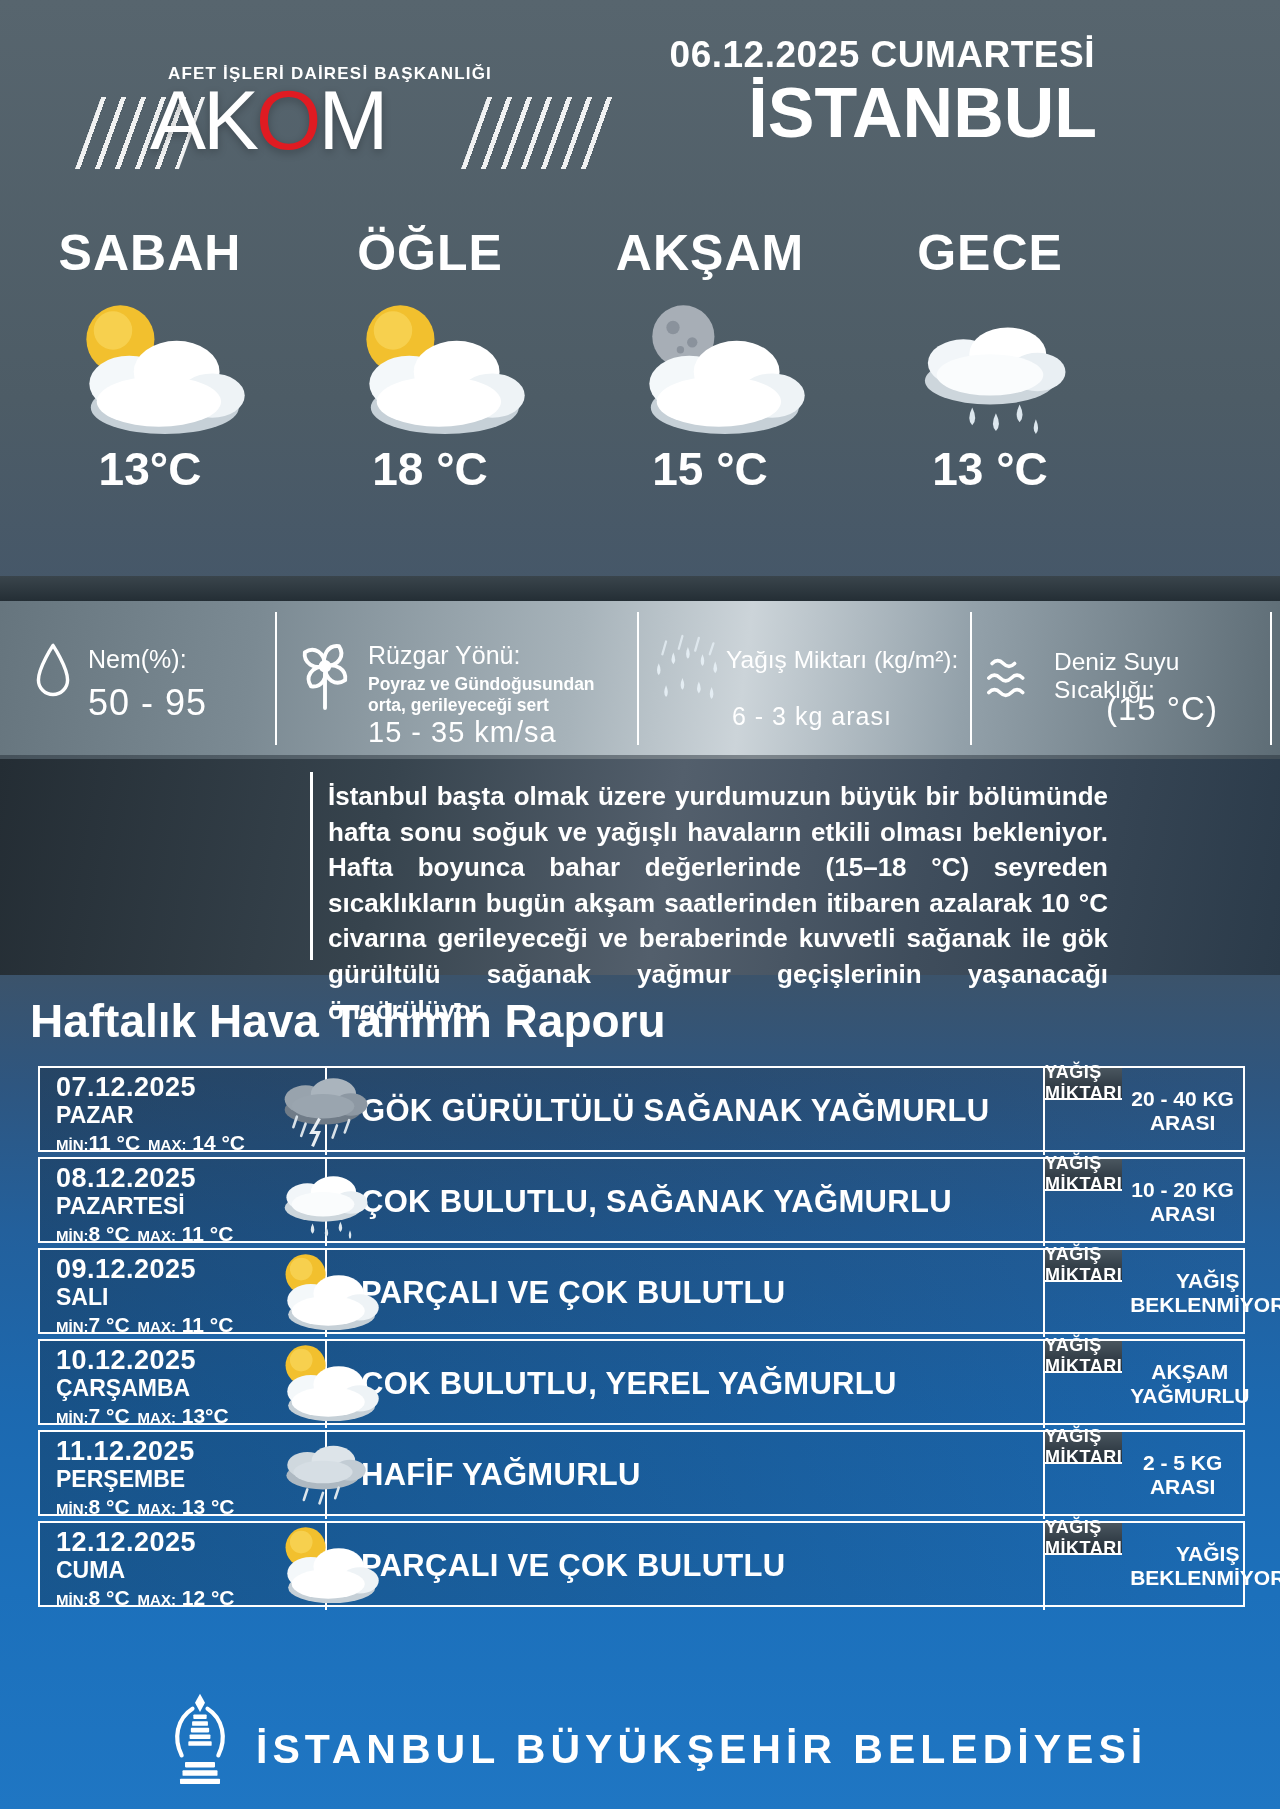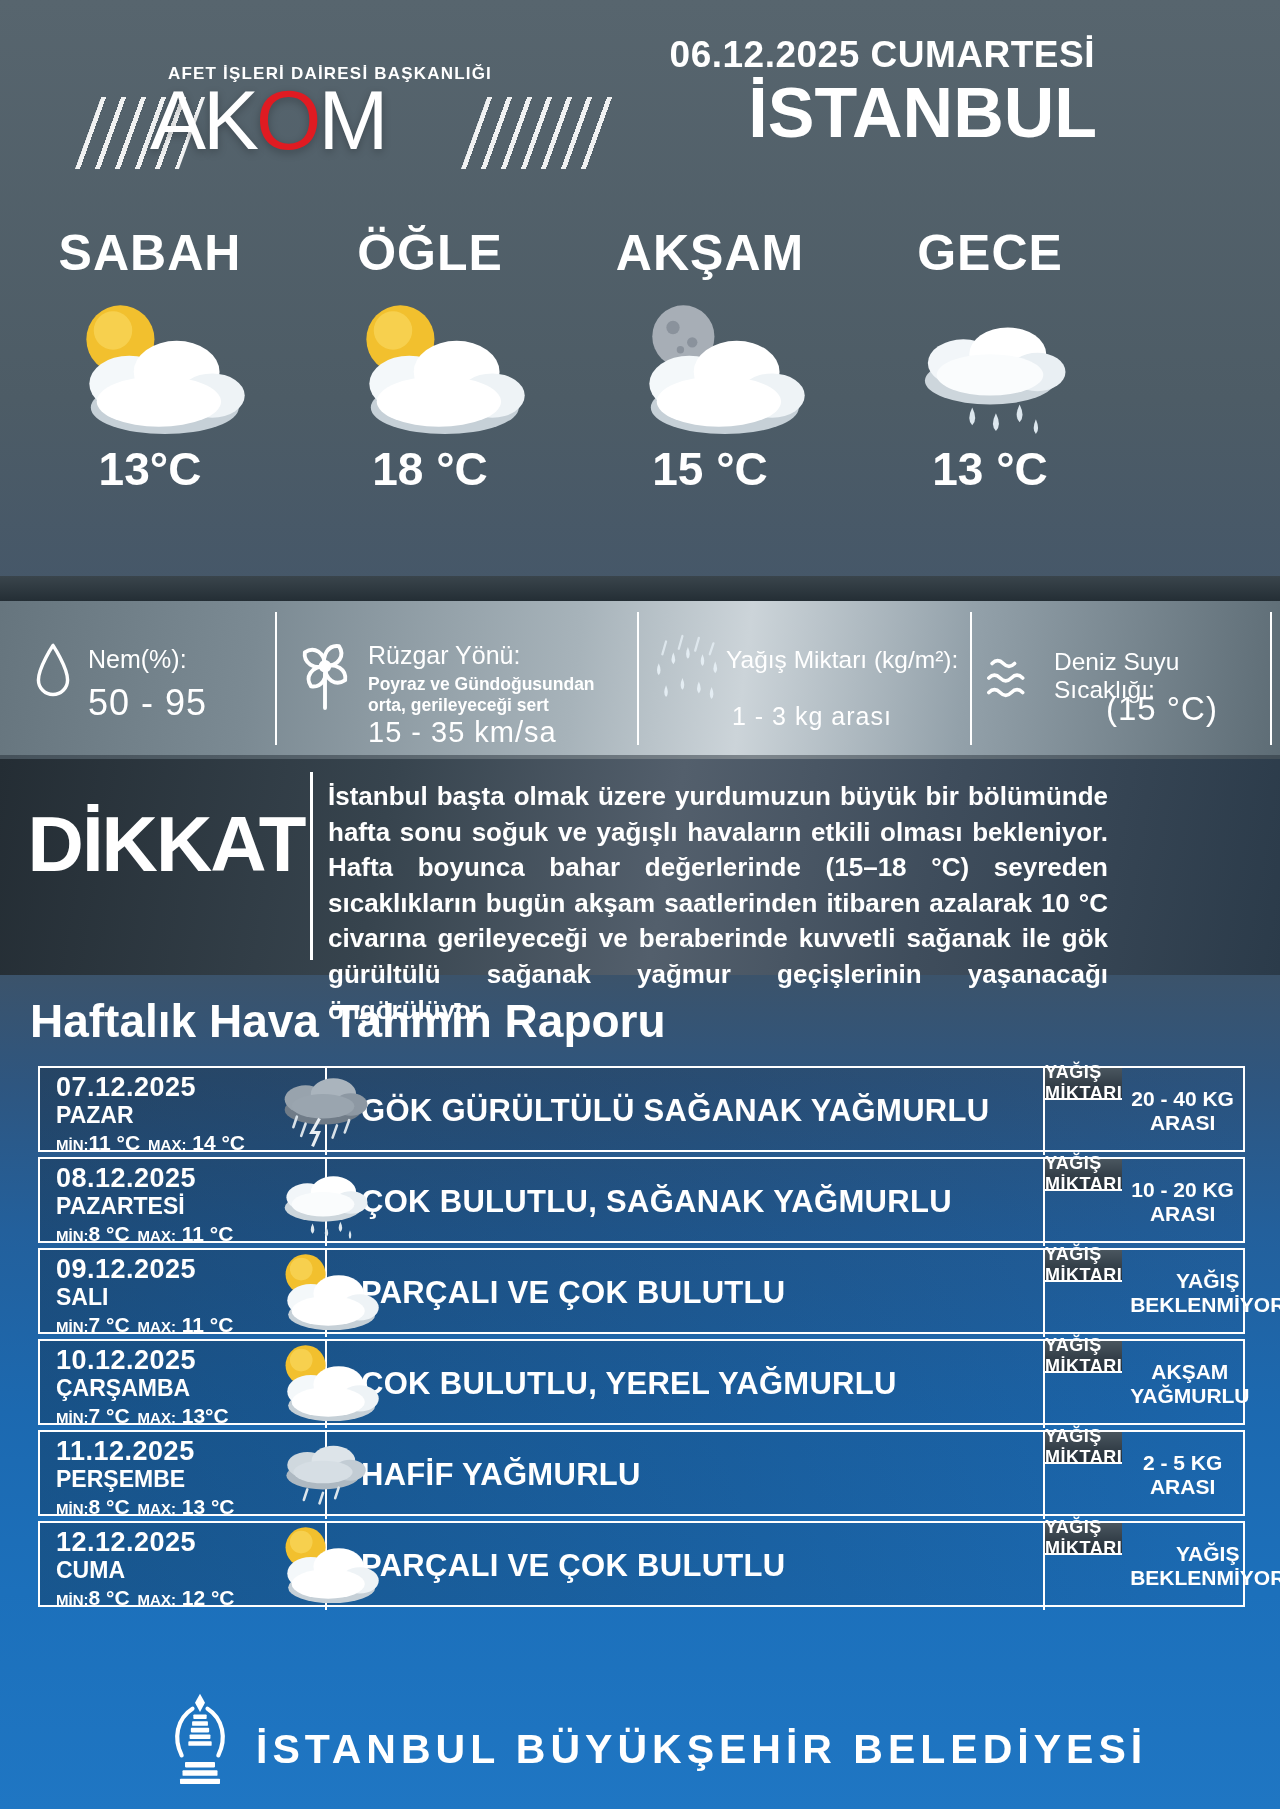--- a/index.html
+++ b/index.html
@@ -262,29 +262,28 @@
       <use href="#icon-pinwheel"></use>
     </svg>
   <div class="abs m-label m-wind-label">Rüzgar Yönü:</div>
   <div class="abs m-wind-desc">Poyraz ve Gündoğusundan orta, gerileyeceği sert</div>
   <div class="abs m-value m-wind-value">15 - 35 km/sa</div>
 
   <svg class="abs micon m-rain-icon">
       <use href="#icon-raindrops"></use>
     </svg>
   <div class="abs m-label m-rain-label">Yağış Miktarı (kg/m²):</div>
-  <div class="abs m-value m-rain-value">1 - 3 kg arası</div>
+  <div class="abs m-value m-rain-value">6 - 3 kg arası</div>
 
   <svg class="abs micon m-sea-icon">
       <use href="#icon-waves"></use>
     </svg>
   <div class="abs m-label m-sea-label">Deniz Suyu Sıcaklığı:</div>
   <div class="abs m-value m-sea-value">(15 °C)</div>
 
-  <div class="abs warn-title">DİKKAT</div>
   <div class="abs warn-divider"></div>
   <div class="abs warn-text">İstanbul başta olmak üzere yurdumuzun büyük bir bölümünde hafta sonu soğuk ve yağışlı havaların etkili olması bekleniyor. Hafta boyunca bahar değerlerinde (15–18 °C) seyreden sıcaklıkların bugün akşam saatlerinden itibaren azalarak 10 °C civarına gerileyeceği ve beraberinde kuvvetli sağanak ile gök gürültülü sağanak yağmur geçişlerinin yaşanacağı öngörülüyor.</div>
 
   <div class="abs weekly-title">Haftalık Hava Tahmin Raporu</div>
   <div class="abs wtable">
   <div class="wrow">
     <div class="c-date">
       <div class="d-date">07.12.2025</div>
       <div class="d-day">PAZAR</div>
       <div class="d-minmax"><span class="lbl">MİN:</span><span class="val">11 °C</span><span class="lbl mx">MAX:</span> <span class="val">14 °C</span></div>

